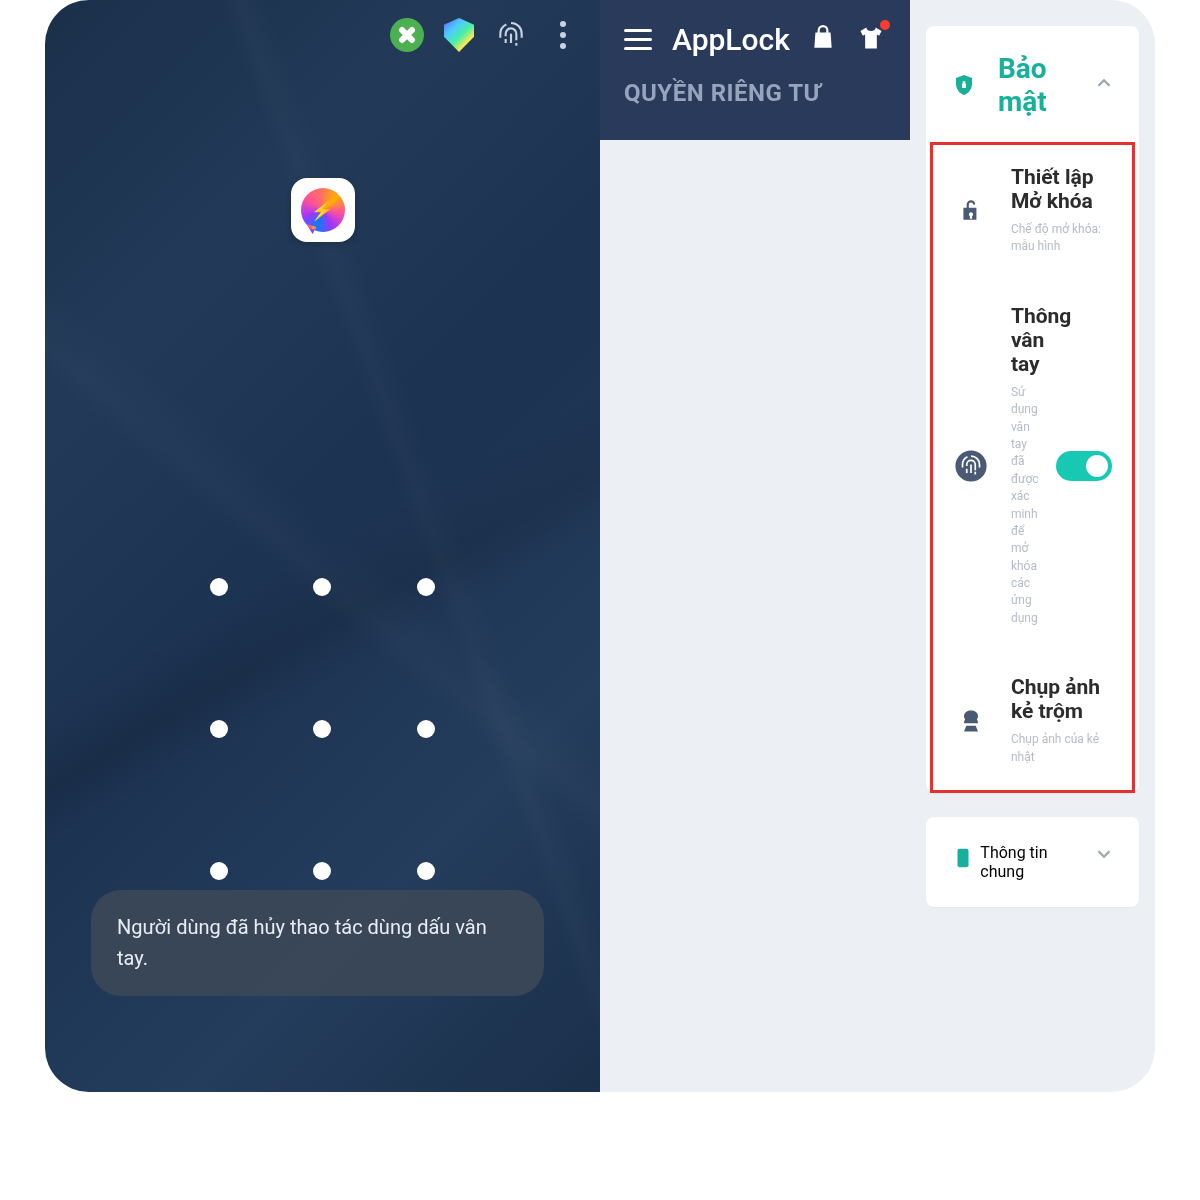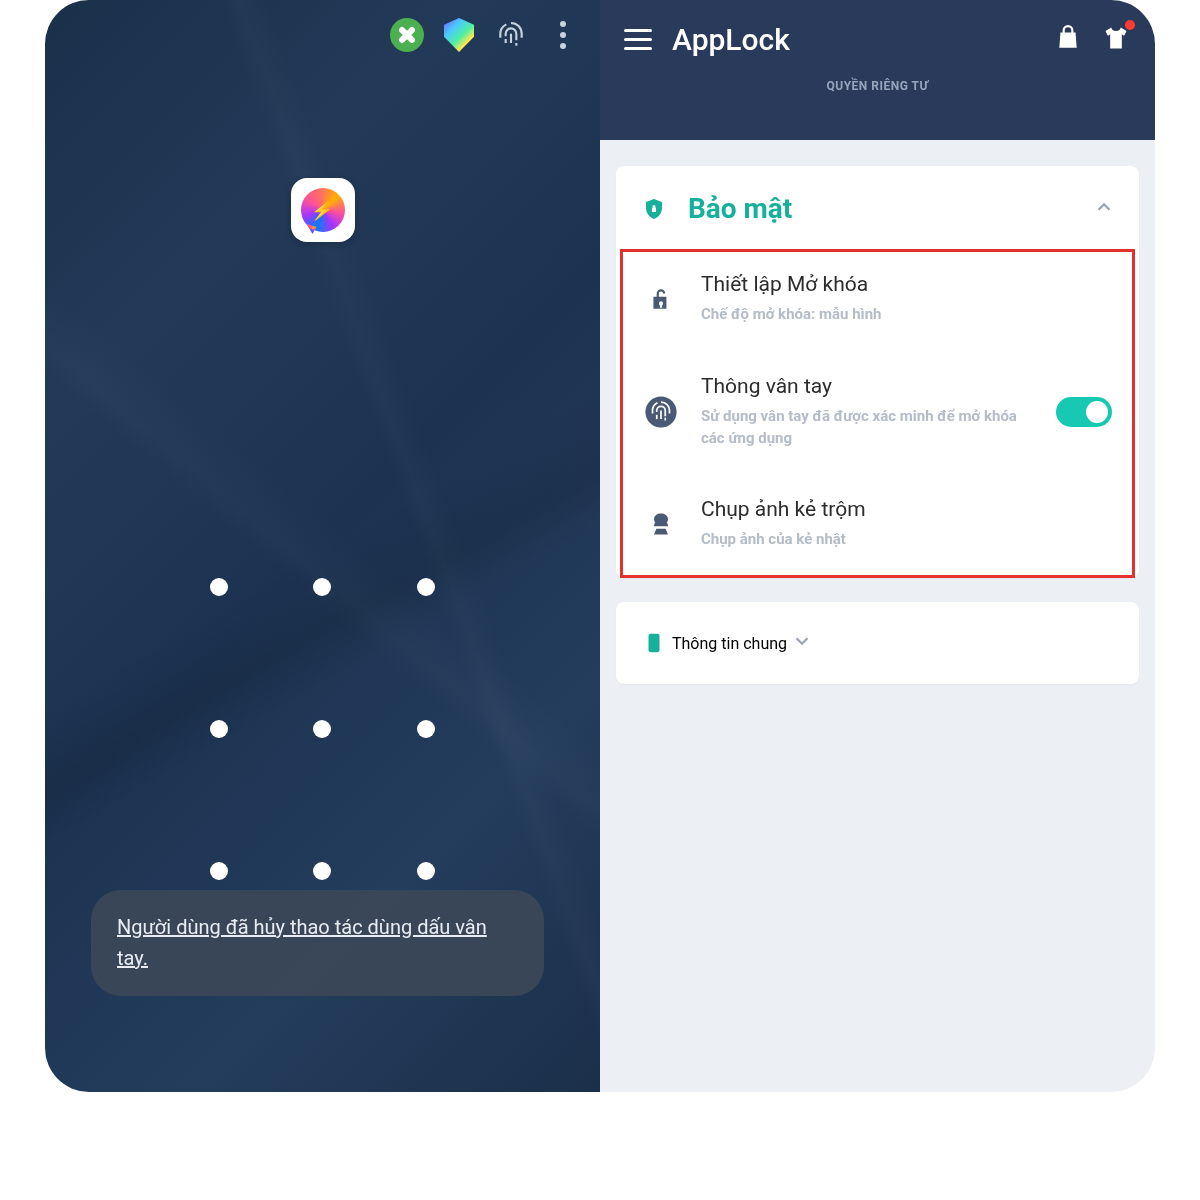--- a/index.html
+++ b/index.html
@@ -24,21 +24,21 @@
     background:
       linear-gradient(40deg, transparent 46%, rgba(255,255,255,0.02) 48%, transparent 52%),
       linear-gradient(-30deg, transparent 40%, rgba(0,0,0,0.1) 44%, transparent 50%),
       linear-gradient(70deg, transparent 60%, rgba(255,255,255,0.02) 62%, transparent 65%);
   }
   .right-panel {
     width: 555px;
     height: 1092px;
     background: #eceff4;
     display: flex;
-    flex-direction: column;
+    flex-direction: row;
   }
   
   .statusbar {
     position: absolute;
     top: 18px; right: 20px;
     display: flex;
     align-items: center;
     gap: 18px;
   }
   .status-icon {
@@ -116,21 +116,20 @@
   .toast {
     position: absolute;
     left: 46px; right: 56px;
     bottom: 96px;
     background: rgba(60,72,88,0.92);
     color: #e9edf3;
     padding: 22px 26px;
     border-radius: 30px;
     font-size: 20px;
     line-height: 1.55;
-    text-decoration: underline;
   }
 
   
   .topbar {
     background: #2a3a5a;
     color: #fff;
     padding: 22px 24px 0 24px;
     height: 140px;
     display:flex; flex-direction:column;
   }
@@ -139,23 +138,23 @@
   }
   .hamburger { display:flex; flex-direction:column; gap:6px; }
   .hamburger span { width:28px; height:3px; background:#fff; border-radius:2px; }
   .title { font-size: 30px; font-weight:500; flex:1; }
   .bag-icon, .shirt-icon { color:#fff; }
   .tabs {
     display:flex; margin-top: 22px;
     gap: 0;
   }
   .tab {
-    flex:1; text-align:center;
+    flex:1; 
     color: #97a5bc;
-    font-size: 12px;
+    font-size: 24px;
     font-weight: 700;
     letter-spacing: 0.5px;
     padding-bottom: 14px;
     position: relative;
   }
   .tab.active { color:#fff; }
   .tab.active::after {
     content:""; position:absolute; bottom:0; left:50%; transform:translateX(-50%);
     width: 88px; height:4px; background:#fff; border-radius:2px;
   }
@@ -200,41 +199,41 @@
   .row-icon {
     width: 36px;
     display:flex; justify-content:center; align-items:center;
     color:#4b5a74;
   }
   .row-text { flex:1; min-width:0; }
   .row-title {
     color:#2c2c2c;
     font-size: 21px;
     margin-bottom: 8px;
-    font-weight: 400;
+    font-weight: 700;
   }
   .row-desc {
     color:#b4bcc8;
-    font-size: 15px;
+    font-size: 12px;
     line-height: 1.45;
-    font-weight: 700;
+    font-weight: 400;
   }
   .toggle {
     width: 56px; height: 30px; border-radius: 15px;
     background:#17c9b2;
     position: relative;
     flex-shrink:0;
   }
   .toggle::after{
     content:""; position:absolute; right:4px; top:4px;
     width:22px; height:22px; background:#fff; border-radius:50%;
   }
 
   .simple-card {
-    display:flex; align-items:center; gap:4px;
+    display:flex; gap:4px;
     padding: 26px 24px;
   }
   .simple-card .card-title { position: relative; }
   .red-dot {
     position:absolute; top:-4px; right:-14px;
     width:10px;height:10px;background:#ff3b30;border-radius:50%;
   }
   .shirt-badge { position: relative; }
   .shirt-badge::after{
     content:""; position:absolute; top:-4px; right:-4px;

